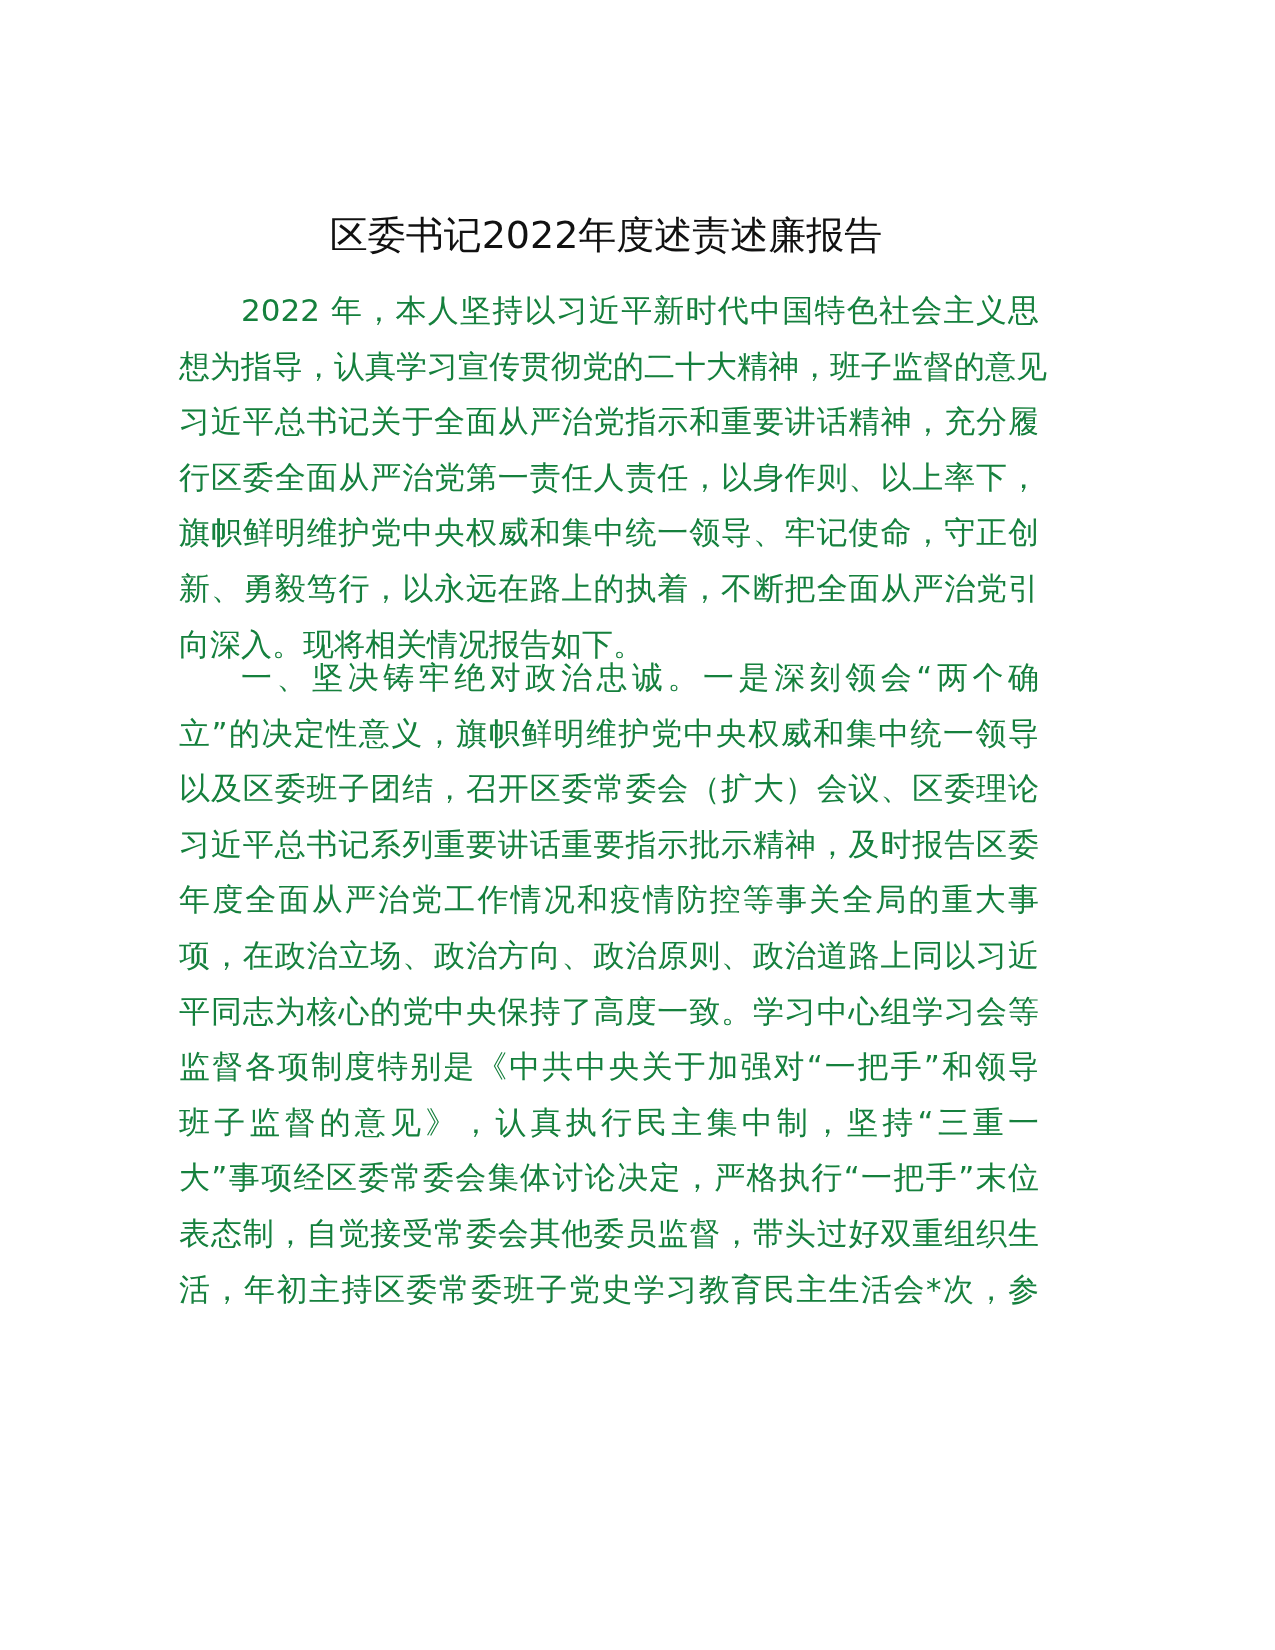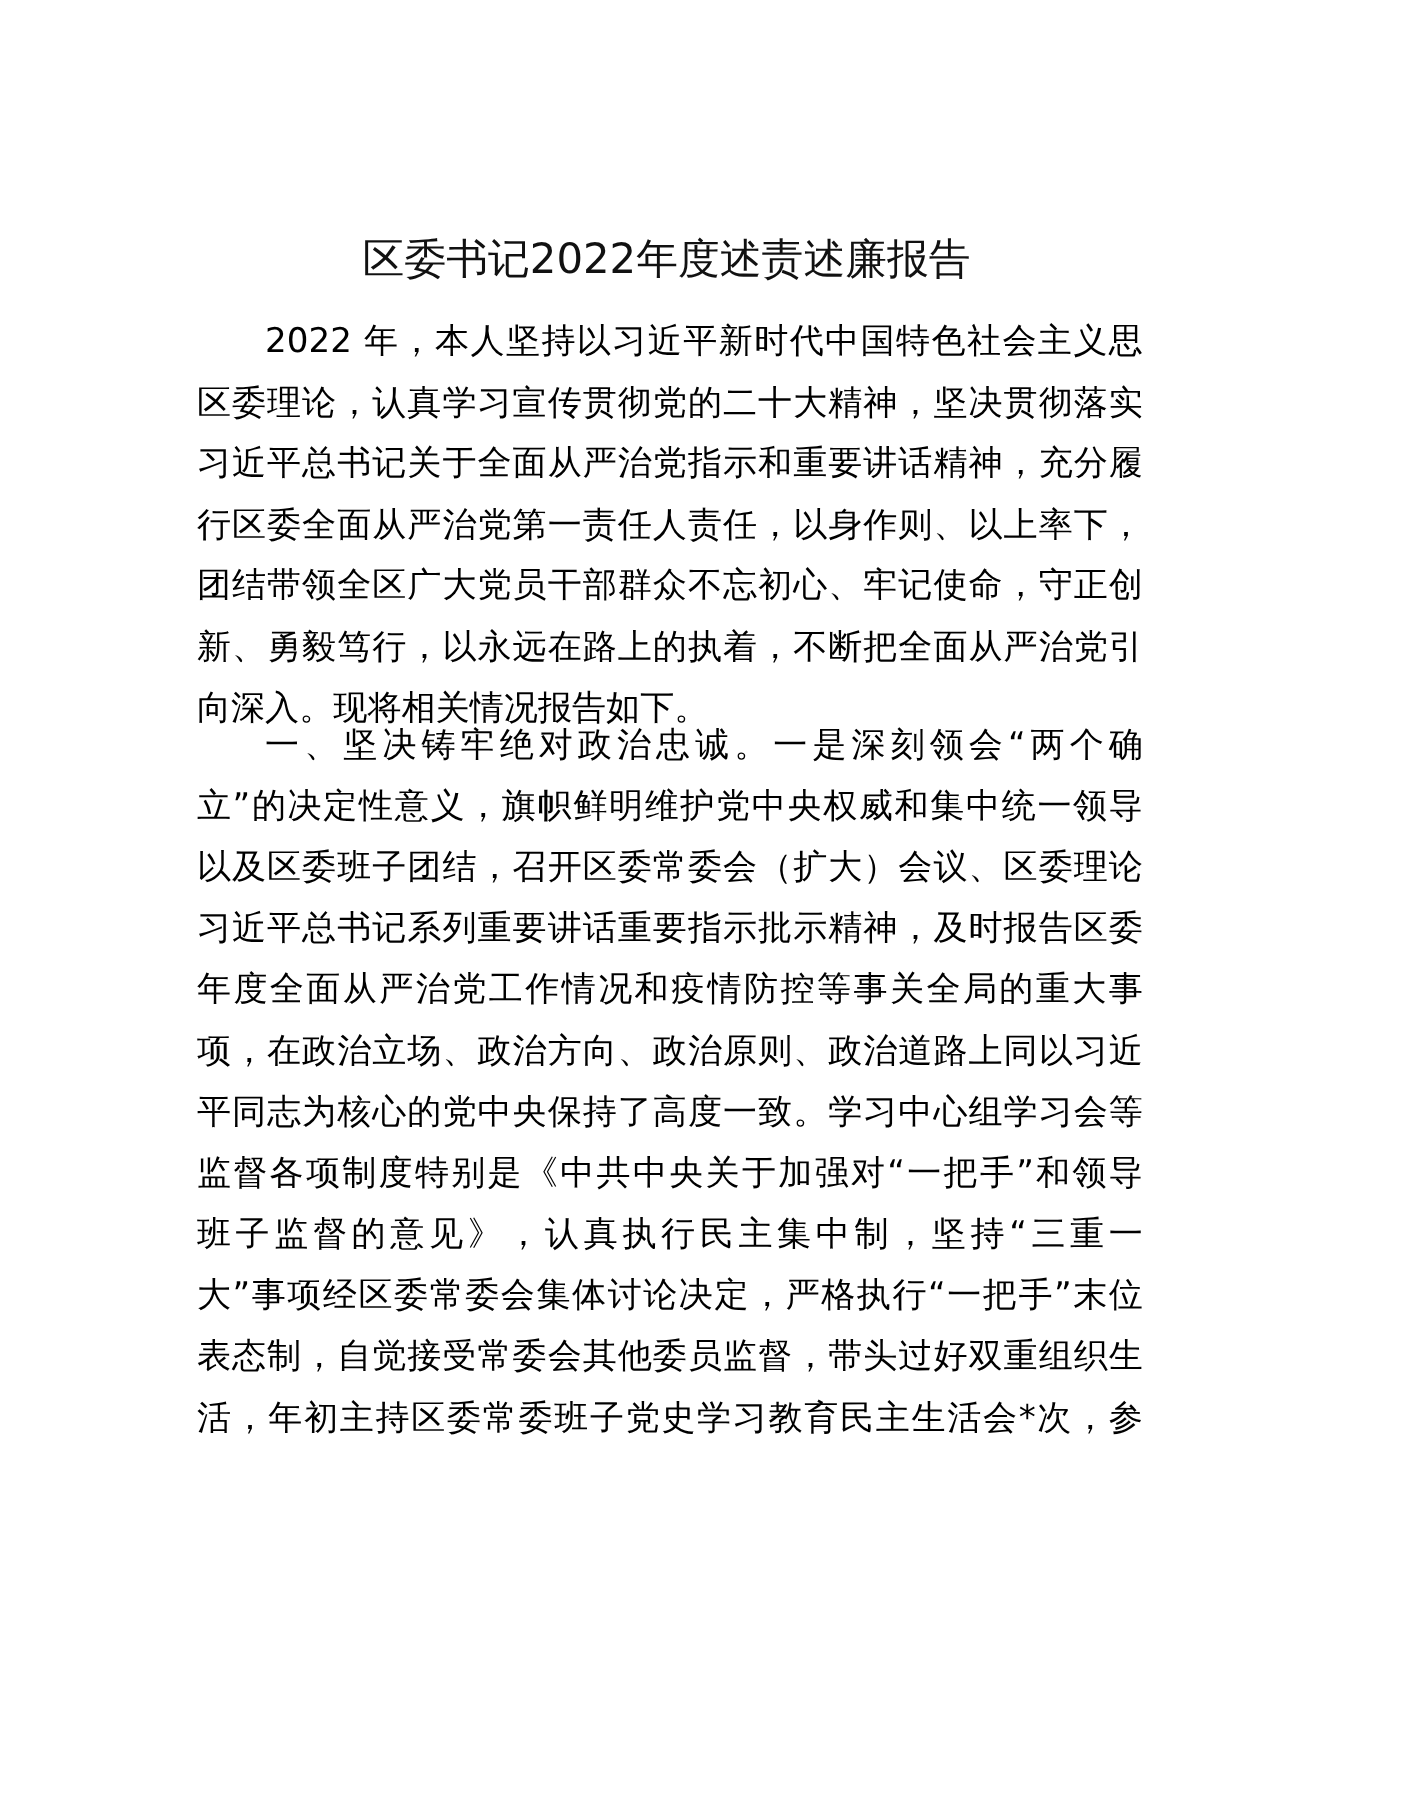--- a/index.html
+++ b/index.html
@@ -41,44 +41,44 @@
       width: 860px;
     }
     .line {
       display: block;
       height: 55.6px;
       line-height: 55.6px;
       font-size: 31px;
       white-space: nowrap;
       text-align: justify;
       text-align-last: justify;
-      color: #000000;
+      color: #15803d;
     }
     .line.indent {
       padding-left: 62px;
     }
     .line.last {
       text-align-last: left;
     }
     #p1 { top: 283px; }
     #p2 { top: 650px; }
   </style>
 </head>
 <body>
 
 <div class="page">
 
   <div class="title">区委书记2022年度述责述廉报告</div>
 
   <div class="para" id="p1">
     <span class="line indent">2022 年，本人坚持以习近平新时代中国特色社会主义思</span>
-    <span class="line">区委理论，认真学习宣传贯彻党的二十大精神，坚决贯彻落实</span>
+    <span class="line">想为指导，认真学习宣传贯彻党的二十大精神，班子监督的意见</span>
     <span class="line">习近平总书记关于全面从严治党指示和重要讲话精神，充分履</span>
     <span class="line">行区委全面从严治党第一责任人责任，以身作则、以上率下，</span>
-    <span class="line">团结带领全区广大党员干部群众不忘初心、牢记使命，守正创</span>
+    <span class="line">旗帜鲜明维护党中央权威和集中统一领导、牢记使命，守正创</span>
     <span class="line">新、勇毅笃行，以永远在路上的执着，不断把全面从严治党引</span>
     <span class="line last">向深入。现将相关情况报告如下。</span>
   </div>
 
   <div class="para" id="p2">
     <span class="line indent">一、坚决铸牢绝对政治忠诚。一是深刻领会“两个确</span>
     <span class="line">立”的决定性意义，旗帜鲜明维护党中央权威和集中统一领导</span>
     <span class="line">以及区委班子团结，召开区委常委会（扩大）会议、区委理论</span>
     <span class="line">习近平总书记系列重要讲话重要指示批示精神，及时报告区委</span>
     <span class="line">年度全面从严治党工作情况和疫情防控等事关全局的重大事</span>

